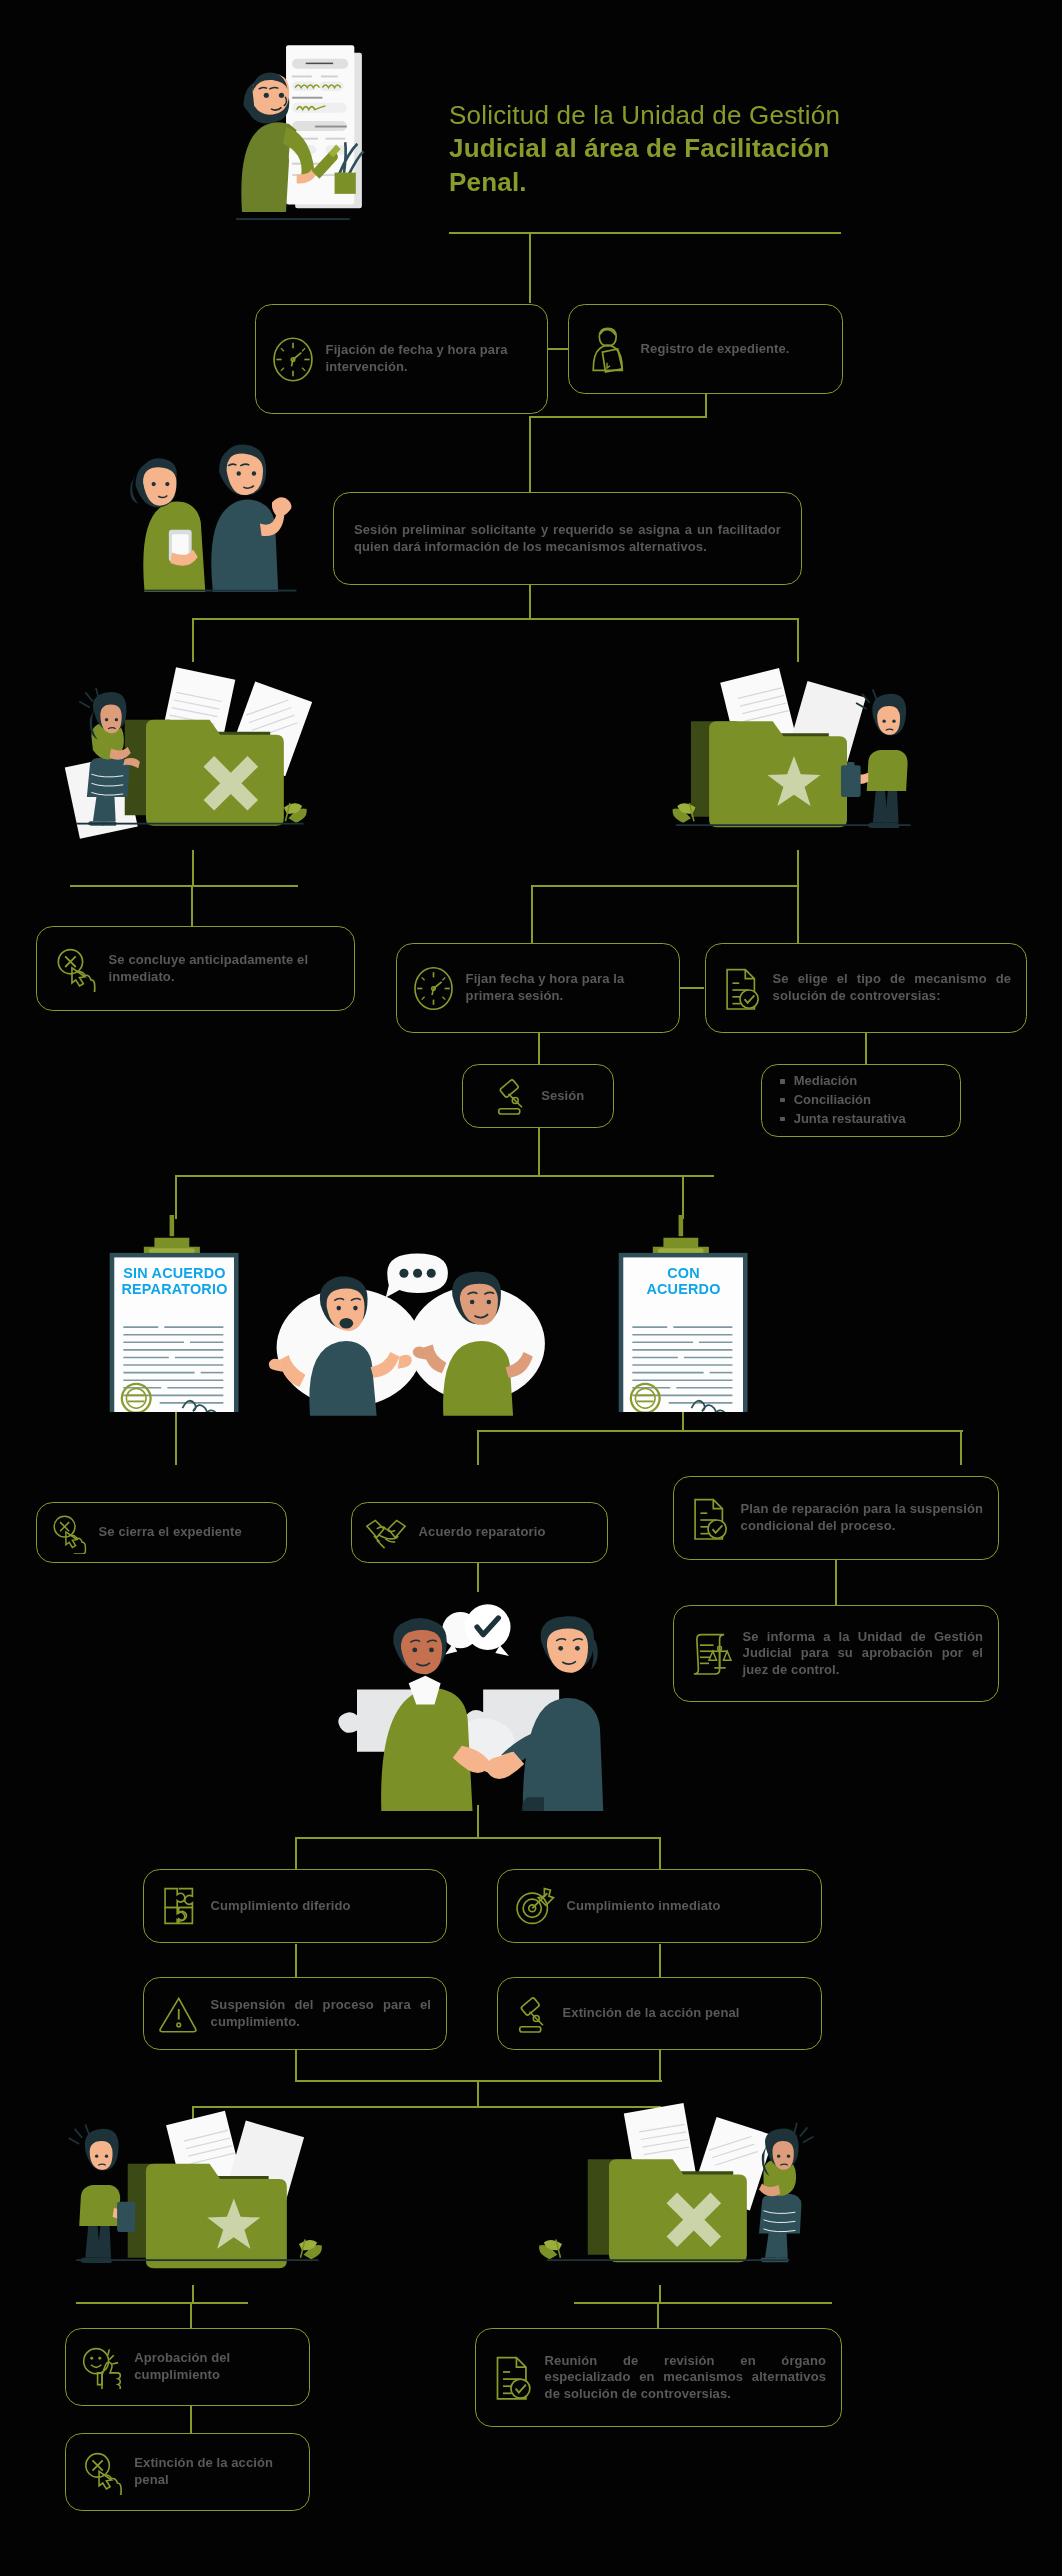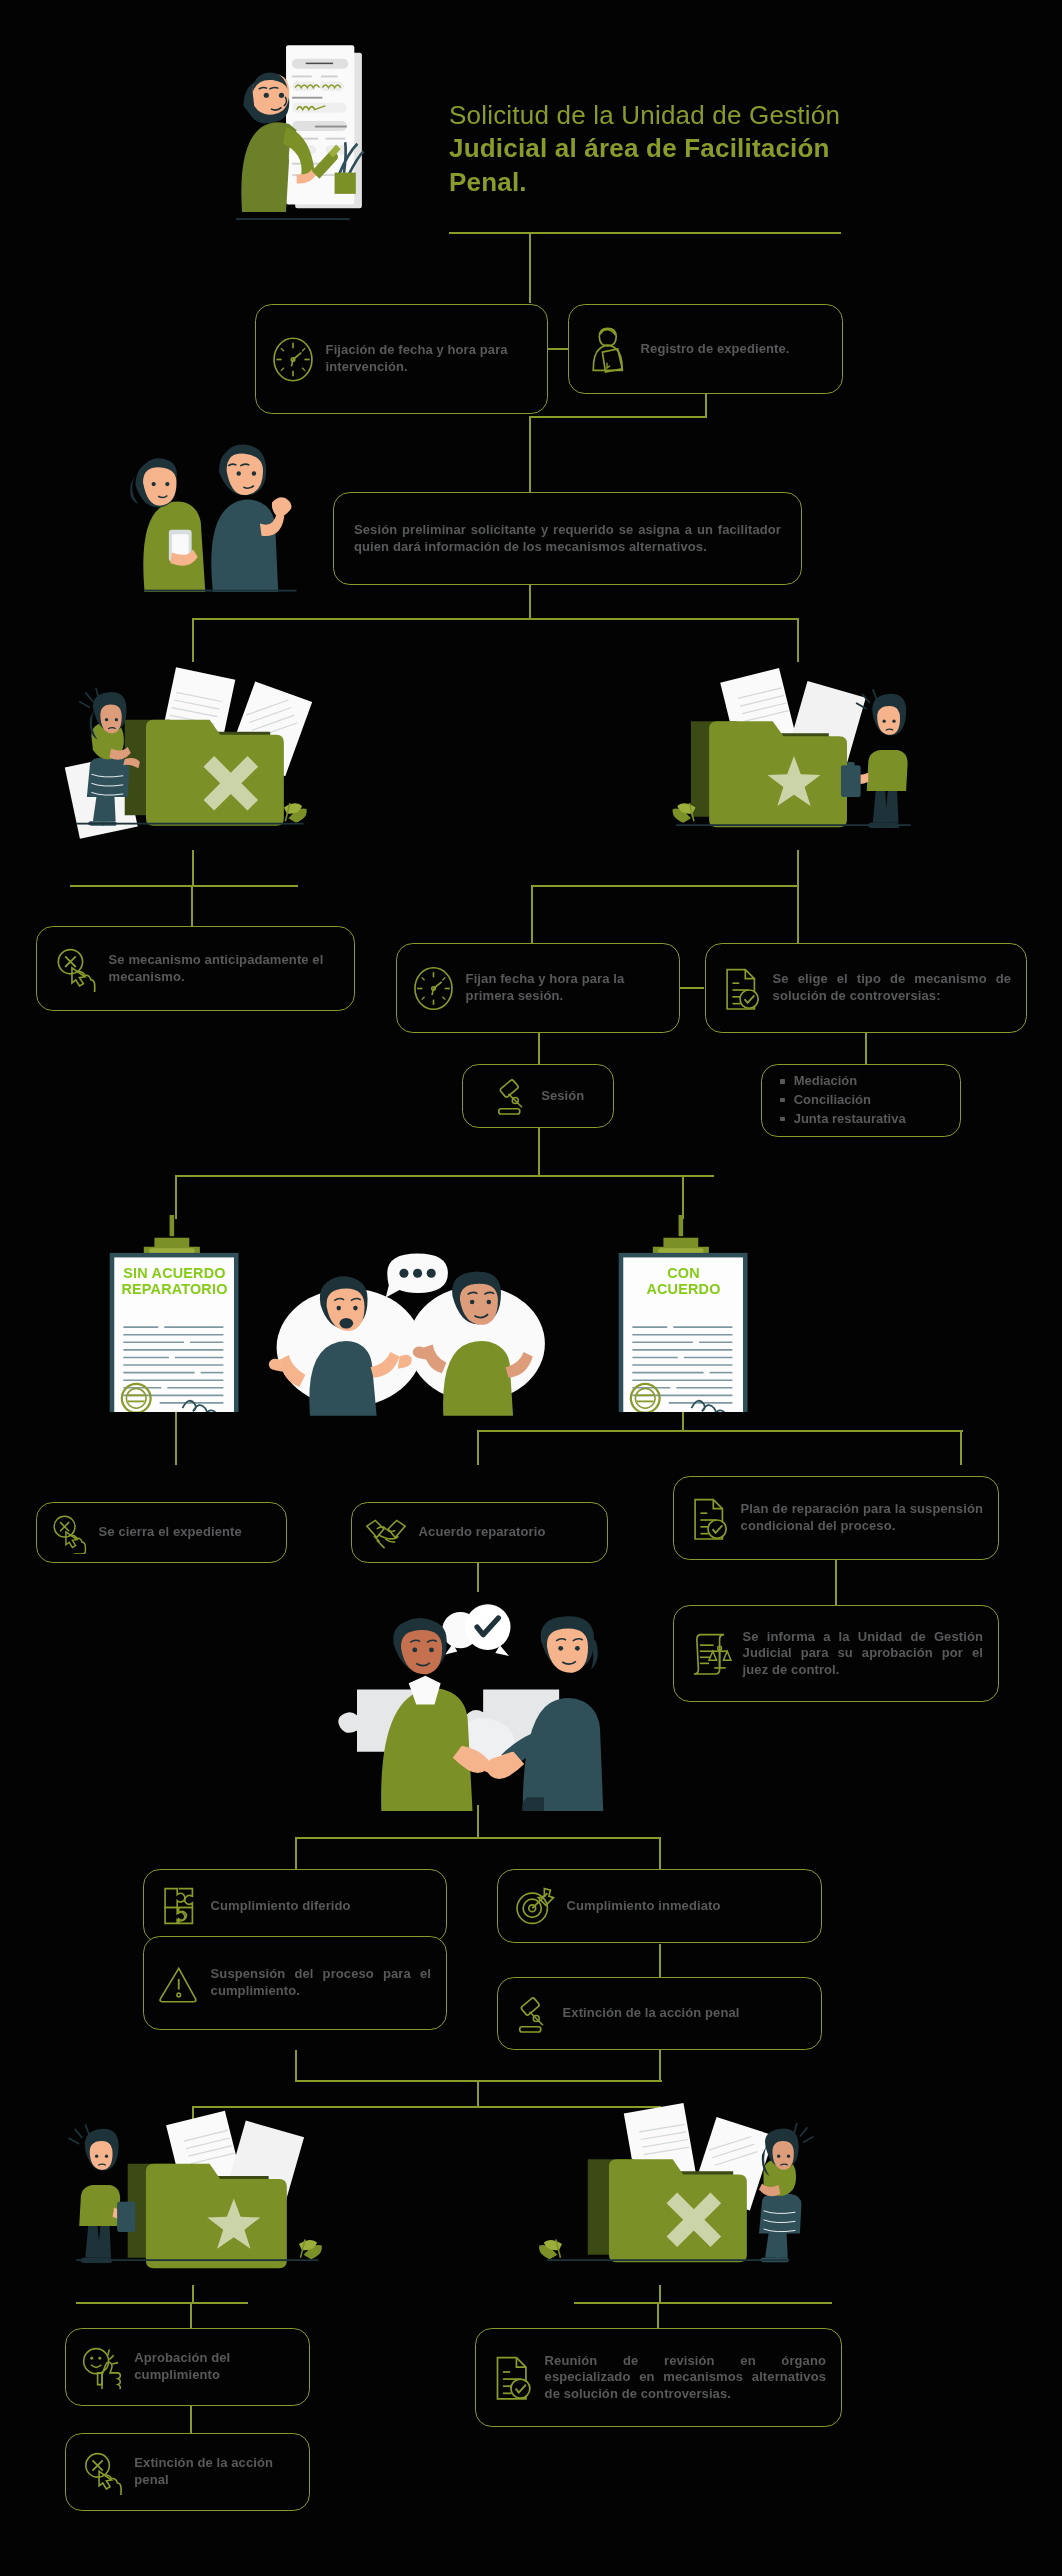--- a/index.html
+++ b/index.html
@@ -69,21 +69,21 @@
     width: 4.6px; height: 4.6px; background: #58595b; border-radius: 0.8px;
   }
 
   
   .illus { position: absolute; }
 
   
   .clip { position: absolute; }
   .clip-title {
     position: absolute; width: 100%; text-align: center;
-    color: #84cc16; font-weight: 800; letter-spacing: 0.2px;
+    color: #0ea5e9; font-weight: 800; letter-spacing: 0.2px;
     font-size: 14.4px; line-height: 1.12;
   }
 </style>
 </head>
 <body>
 
 <div id="page">
 
   <svg class="illus" style="left:213px; top:30px;" width="228" height="220" viewBox="0 0 300 290">
     <rect x="108" y="30" width="88" height="205" rx="3" fill="#e3e3e3"></rect>
@@ -294,21 +294,21 @@
   <div class="ln v" style="left:531px; top:885px; height:58px;"></div>
   <div class="ln v" style="left:797px; top:885px; height:58px;"></div>
 
   <div class="box" style="left:36px; top:926px; width:319px; height:85px;">
     <svg class="ic" width="46" height="47" viewBox="0 0 60 62">
       <circle cx="24" cy="22" r="16" fill="none" stroke="#8a9a2b" stroke-width="2.2"></circle>
       <path d="M17 15 l14 14 M31 15 l-14 14" stroke="#8a9a2b" stroke-width="2.4"></path>
       <path d="M26 30 l0 20 l5 -4 l5 8 l5 -3 l-5 -8 l7 -1z" fill="none" stroke="#8a9a2b" stroke-width="2.2"></path>
       <path d="M31 36 q8 -3 12 4 q6 -1 8 6 q5 0 5 8 l0 6 q0 4 -4 4 l-14 0" fill="none" stroke="#8a9a2b" stroke-width="2.2"></path>
     </svg>
-    <div class="tx">Se mecanismo anticipadamente el mecanismo.</div>
+    <div class="tx">Se concluye anticipadamente el inmediato.</div>
   </div>
 
   <div class="box" style="left:396px; top:943px; width:284px; height:90px;">
     <svg class="ic" width="43" height="47" viewBox="0 0 58 62">
       <ellipse cx="29" cy="31" rx="25" ry="28" fill="none" stroke="#8a9a2b" stroke-width="2.2"></ellipse>
       <line x1="29" y1="9" x2="29" y2="16" stroke="#8a9a2b" stroke-width="2.2"></line>
       <line x1="29" y1="46" x2="29" y2="53" stroke="#8a9a2b" stroke-width="2.2"></line>
       <line x1="7" y1="31" x2="14" y2="31" stroke="#8a9a2b" stroke-width="2.2"></line>
       <line x1="44" y1="31" x2="51" y2="31" stroke="#8a9a2b" stroke-width="2.2"></line>
       <line x1="13" y1="16" x2="17" y2="20" stroke="#8a9a2b" stroke-width="1.8"></line>
@@ -596,21 +596,21 @@
       <circle cx="25" cy="32" r="4.5" fill="none" stroke="#8a9a2b" stroke-width="2.2"></circle>
       <path d="M25 32 l20 -20" stroke="#8a9a2b" stroke-width="2.4"></path>
       <path d="M41 6 l8 2 l-2 8 l6 2 l-10 10 l-10 -10 l8 -2z" fill="none" stroke="#8a9a2b" stroke-width="2.2"></path>
     </svg>
     <div class="tx">Cumplimiento inmediato</div>
   </div>
 
   <div class="ln v" style="left:295px; top:1944px; height:33px;"></div>
   <div class="ln v" style="left:659px; top:1944px; height:33px;"></div>
 
-  <div class="box" style="left:143px; top:1936px; width:304px; height:94px; padding:9px 15px;">
+  <div class="box" style="left:143px; top:1977px; width:304px; height:73px; padding:9px 15px;">
     <svg class="ic" width="41" height="43" viewBox="0 0 54 56">
       <path d="M26 8 l22 40 q2 4 -3 4 l-40 0 q-5 0 -3 -4z" fill="none" stroke="#8a9a2b" stroke-width="2.2"></path>
       <line x1="26" y1="22" x2="26" y2="36" stroke="#8a9a2b" stroke-width="2.4"></line>
       <circle cx="26" cy="43" r="2.4" fill="none" stroke="#8a9a2b" stroke-width="2"></circle>
     </svg>
     <div class="tx just">Suspensión del proceso para el cumplimiento.</div>
   </div>
 
   <div class="box" style="left:497px; top:1977px; width:325px; height:73px; padding:9px 15px;">
     <svg class="ic" width="39" height="44" viewBox="0 0 52 58">

